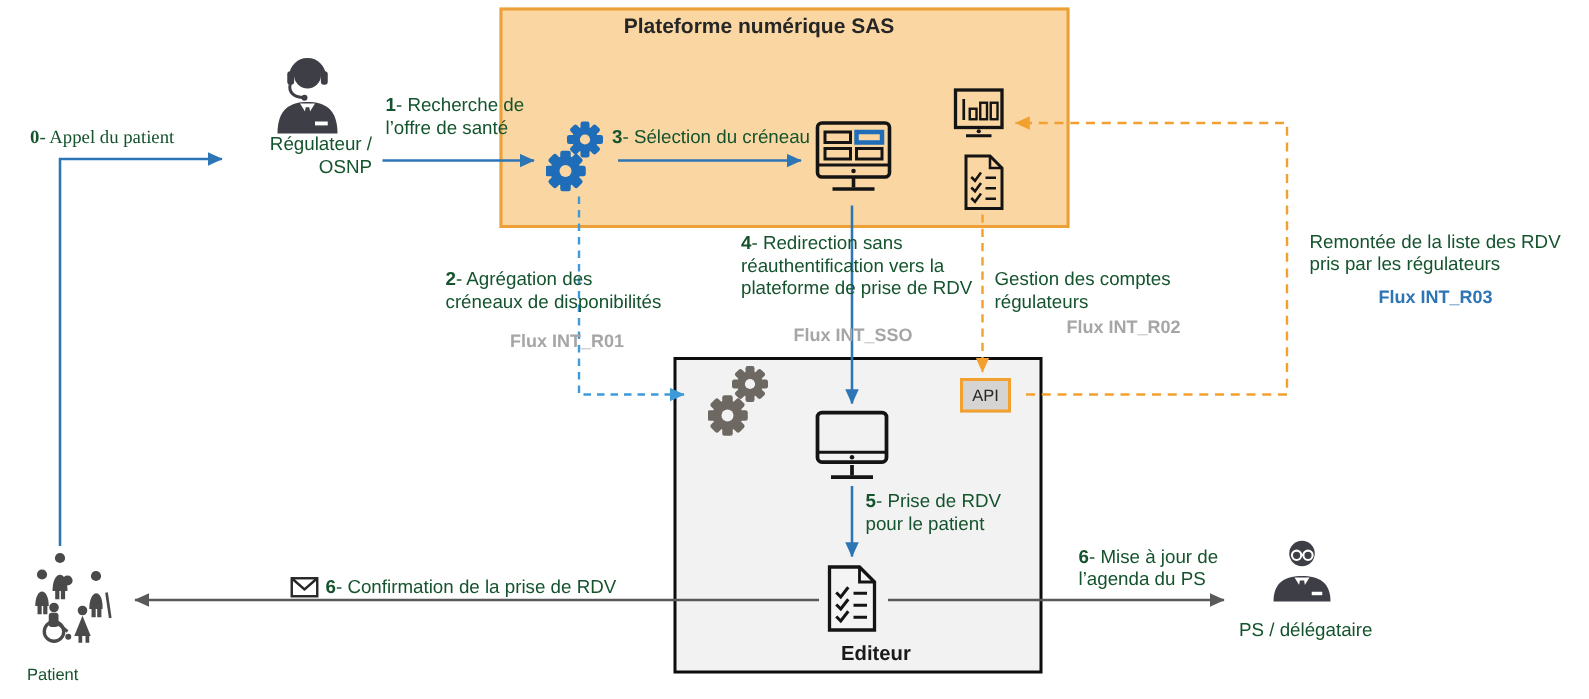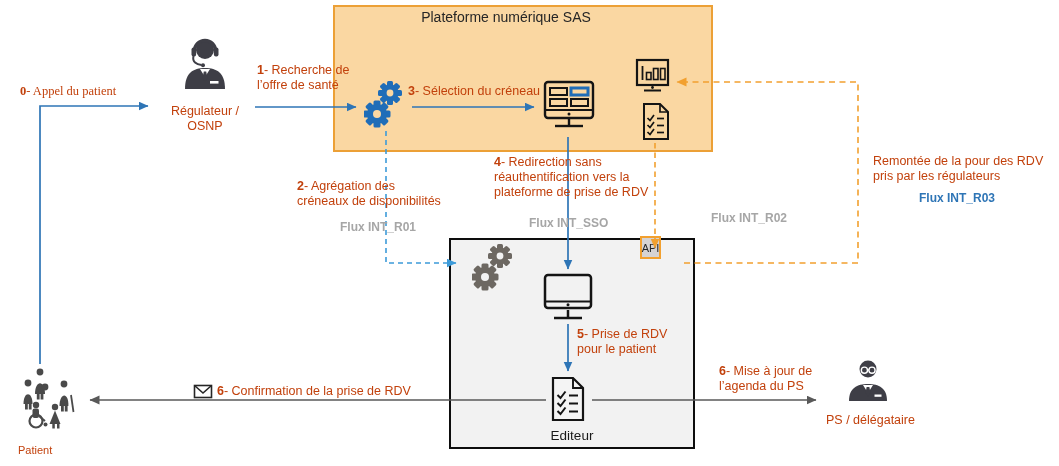--- a/index.html
+++ b/index.html
@@ -1,39 +1,39 @@
 <!DOCTYPE html>
 <html><head>
 <meta charset="utf-8">
 <style>
   html,body{margin:0;padding:0;background:#fff;}
   #stage{
     position:relative;width:1059px;height:466px;background:#ffffff;
     font-family:"Liberation Sans",sans-serif;color:#262626;overflow:hidden;
   }
   .abs{position:absolute;}
-  .lbl{position:absolute;font-size:12.5px;line-height:1.18;color:#c2410c;}
+  .lbl{position:absolute;font-size:12.5px;line-height:1.18;color:#14532d;}
   .nowrap{white-space:nowrap;}
   .flux{position:absolute;font-size:12px;font-weight:bold;color:#A6A6A6;white-space:nowrap;}
   .flux-blue{color:#2E75B6;}
   .center{text-align:center;}
   #platform-box{
     left:333px;top:5px;width:380px;height:147px;
     background:#FAD7A2;border:2px solid #ECA036;box-sizing:border-box;
   }
   #platform-title{left:333px;top:9px;width:346px;text-align:center;
-    font-size:14px;font-weight:normal;color:#262626;}
+    font-size:14px;font-weight:bold;color:#262626;}
   #editor-box{
     left:449px;top:238px;width:246px;height:211px;
     background:#F2F2F2;border:2.5px solid #0d0d0d;box-sizing:border-box;
   }
   #editor-title{left:449px;top:428px;width:246px;text-align:center;
-    font-size:13.5px;font-weight:normal;color:#1a1a1a;}
+    font-size:13.5px;font-weight:bold;color:#1a1a1a;padding-left:12px;}
   #api-box{
-    left:640px;top:236px;width:21px;height:23px;
+    left:640px;top:252px;width:34px;height:23px;
     background:#D6D3D3;border:2.5px solid #F2A02F;box-sizing:border-box;
     display:flex;align-items:center;justify-content:center;
     font-size:11px;color:#262626;
   }
   svg{display:block;}
 </style>
 </head>
 <body>
 
 <div id="stage">
@@ -81,21 +81,21 @@
       <rect x="14.5" y="16.5" width="4.6" height="9" rx="2"></rect>
       <rect x="36.9" y="16.5" width="4.6" height="9" rx="2"></rect>
       <path d="M16.5,25 c-1.5,6 3,8.5 8,9" fill="none" stroke="#3E3E46" stroke-width="2"></path>
       <circle cx="26" cy="34.2" r="2"></circle>
       <path d="M8,58 C8,42 16,37 28,37 C40,37 48,42 48,58 Z"></path>
       <path d="M23,38 L28,46 L33,38 Z" fill="#ffffff"></path>
       <path d="M26.8,40.5 h2.4 l1.3,7 -2.5,3 -2.5,-3 Z"></path>
       <rect x="33" y="50" width="8.5" height="2.6" fill="#ffffff"></rect>
     </svg>
   </div>
-  <div class="lbl center" style="left:162px;top:104px;width:86px;">
+  <div class="lbl center" style="left:162px;top:89px;width:86px;text-align:right;">
     <span>Régulateur /</span><br>
     <span>OSNP</span>
   </div>
 
   <div class="abs" style="left:12px;top:366px;">
     <svg width="78" height="64" viewBox="0 0 78 64" fill="#4A4A4A">
       <circle cx="16" cy="17" r="3.4"></circle>
       <path d="M11.5,38 C11.5,25 20.5,25 20.5,38 Z"></path>
       <rect x="13" y="37.5" width="2.8" height="6"></rect>
       <rect x="16.8" y="37.5" width="2.8" height="6"></rect>
@@ -266,24 +266,28 @@
   </div>
   <div class="flux" style="left:340px;top:220px;">Flux INT_R01</div>
 
   <div class="lbl" style="left:494px;top:155px;width:170px;">
     <b>4</b><span>- Redirection sans</span><br>
     <span>réauthentification vers la</span><br>
     <span>plateforme de prise de RDV</span>
   </div>
   <div class="flux" style="left:529px;top:216px;">Flux INT_SSO</div>
 
+  <div class="lbl" style="left:663px;top:179px;width:130px;">
+    <span>Gestion des comptes</span><br>
+    <span>régulateurs</span>
+  </div>
   <div class="flux" style="left:663px;top:211px;padding-left:48px;">Flux INT_R02</div>
 
   <div class="lbl" style="left:873px;top:154px;width:185px;">
-    <span>Remontée de la pour des RDV</span><br>
+    <span>Remontée de la liste des RDV</span><br>
     <span>pris par les régulateurs</span>
   </div>
   <div class="flux flux-blue" style="left:897px;top:191px;padding-left:22px;">Flux INT_R03</div>
 
   <div class="lbl" style="left:577px;top:327px;width:100px;">
     <b>5</b><span>- Prise de RDV</span><br>
     <span>pour le patient</span>
   </div>
 
   <div class="lbl nowrap" style="left:217px;top:384px;">

